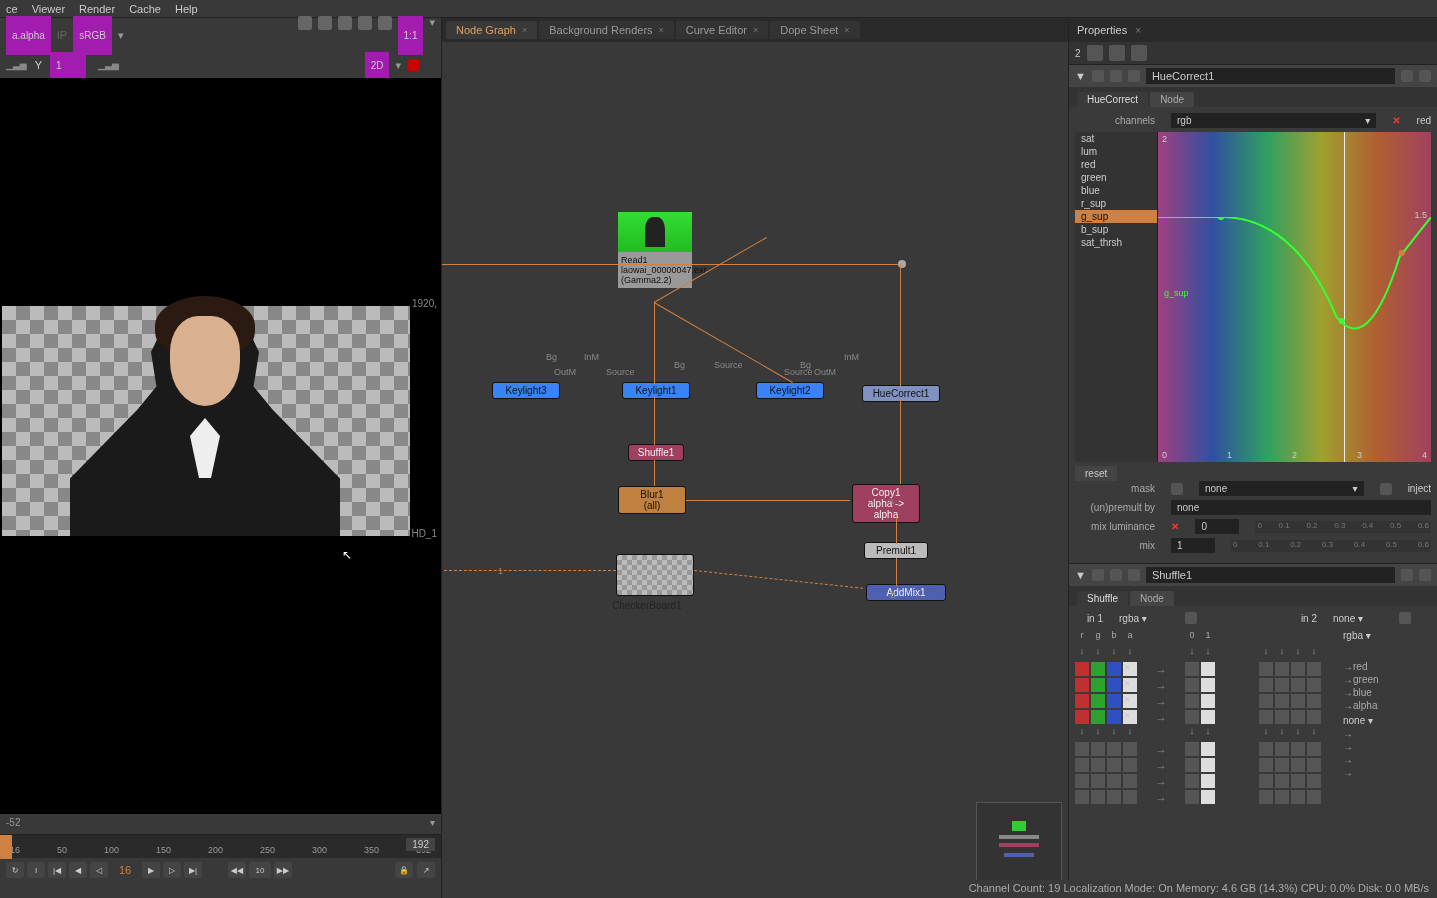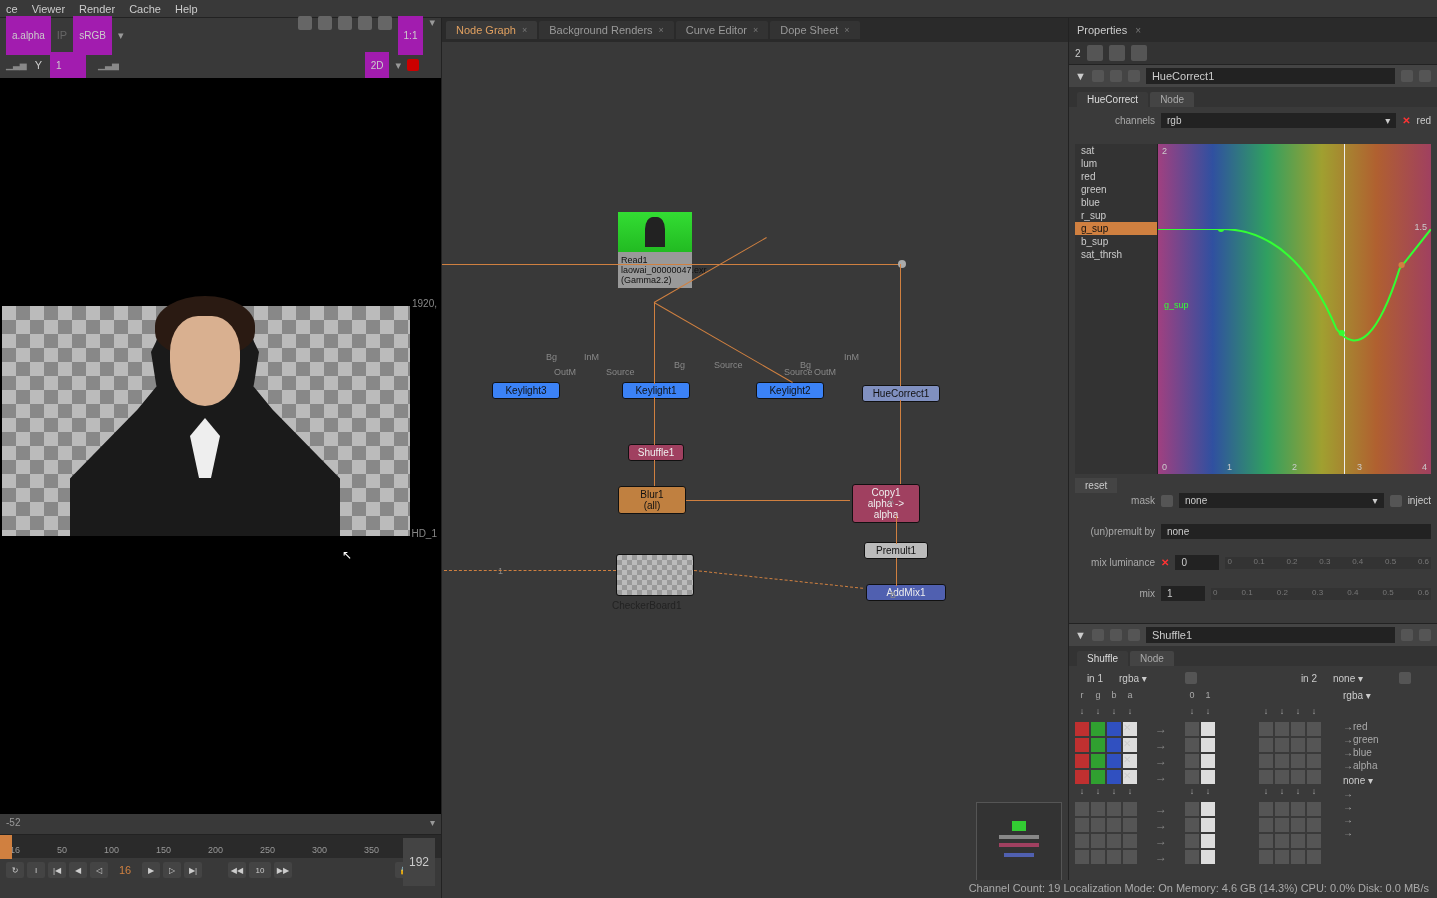--- a/index.html
+++ b/index.html
@@ -208,21 +208,21 @@
   height: 22px; background: #444; display: flex; align-items: center;
   padding: 0 6px; gap: 6px; font-size: 11px;
 }
 .panel-tabs {
   height: 20px; background: #333; display: flex; gap: 2px; padding-left: 8px; align-items: flex-end;
 }
 .panel-tab { padding: 2px 10px; font-size: 10px; background: #444; border-radius: 2px 2px 0 0; color: #aaa; }
 .panel-tab.active { background: #3a3a3a; color: #ddd; }
 
 .hue-body { padding: 6px; }
-.hue-row { display: flex; align-items: center; gap: 6px; margin-bottom: 16px; font-size: 10px; }
+.hue-row { display: flex; align-items: center; gap: 16px; margin-bottom: 4px; font-size: 10px; }
 .hue-row .lbl { width: 80px; text-align: right; color: #aaa; }
 .hue-row .field { background: #222; padding: 2px 6px; flex: 1; font-size: 10px; }
 .hue-row .small-field { background: #222; padding: 2px 6px; width: 44px; font-size: 10px; }
 
 .curve-area { display: flex; gap: 0; }
 .curve-list {
   width: 82px; background: #333;
   font-size: 10px;
 }
 .curve-list div { padding: 1px 6px; }
@@ -332,21 +332,21 @@
           <span>16</span>
           <span>50</span>
           <span>100</span>
           <span>150</span>
           <span>200</span>
           <span>250</span>
           <span>300</span>
           <span>350</span>
           <span>392</span>
         </div>
-        <div style="position:absolute;top:3px;right:6px;background:#444;padding:17px 6px;font-size:12px">192</div>
+        <div style="position:absolute;top:3px;right:6px;background:#444;padding:1px 6px;font-size:10px">192</div>
       </div>
       <div class="time-controls">
         <div class="tc-btn">↻</div>
         <div class="tc-btn">I</div>
         <div class="tc-btn">|◀</div>
         <div class="tc-btn">◀</div>
         <div class="tc-btn">◁</div>
         <div class="tc-frame">16</div>
         <div class="tc-btn">▶</div>
         <div class="tc-btn">▷</div>

